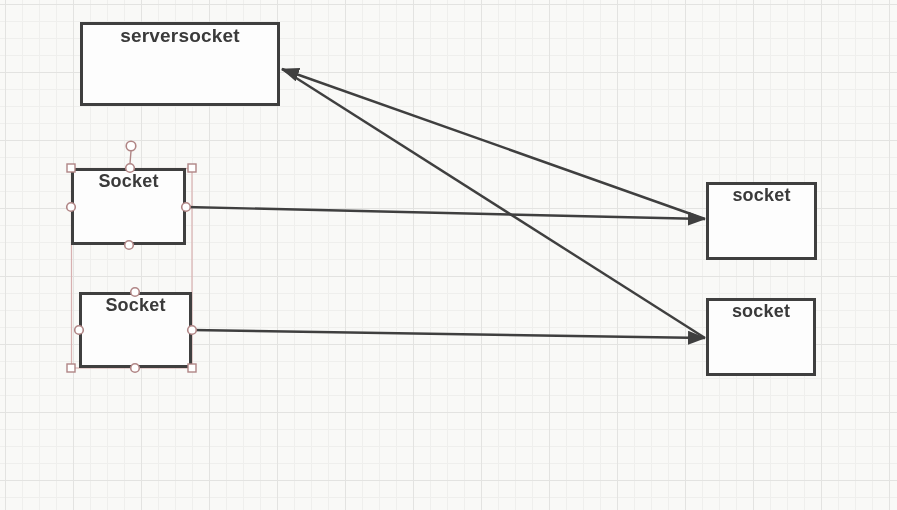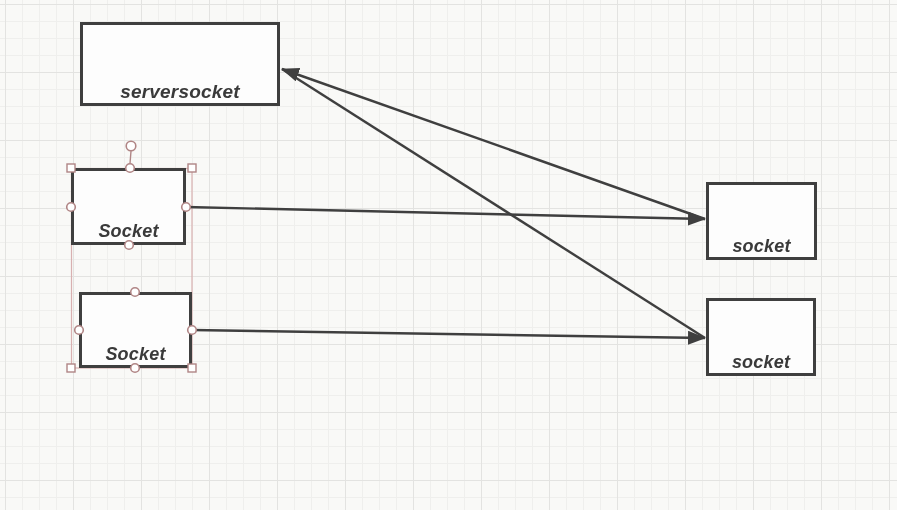--- a/index.html
+++ b/index.html
@@ -25,23 +25,22 @@
     left: 0; top: 0;
     pointer-events: none;
   }
 
   .node {
     position: absolute;
     box-sizing: border-box;
     background: #fdfdfd;
     border: 3px solid #3f3f3f;
     display: flex;
-    align-items: flex-end;
+    align-items: flex-start;
     justify-content: center;
-    font-style: italic;
   }
   .node .label {
     color: #3a3a3a;
     font-weight: 700;
     letter-spacing: 0.2px;
     white-space: nowrap;
   }
 
   .edge-line   { stroke: #3f3f3f; stroke-width: 2.4; fill: none; }
   .bounds-line { stroke: #d8b0b0; stroke-width: 1.2; fill: none; }

